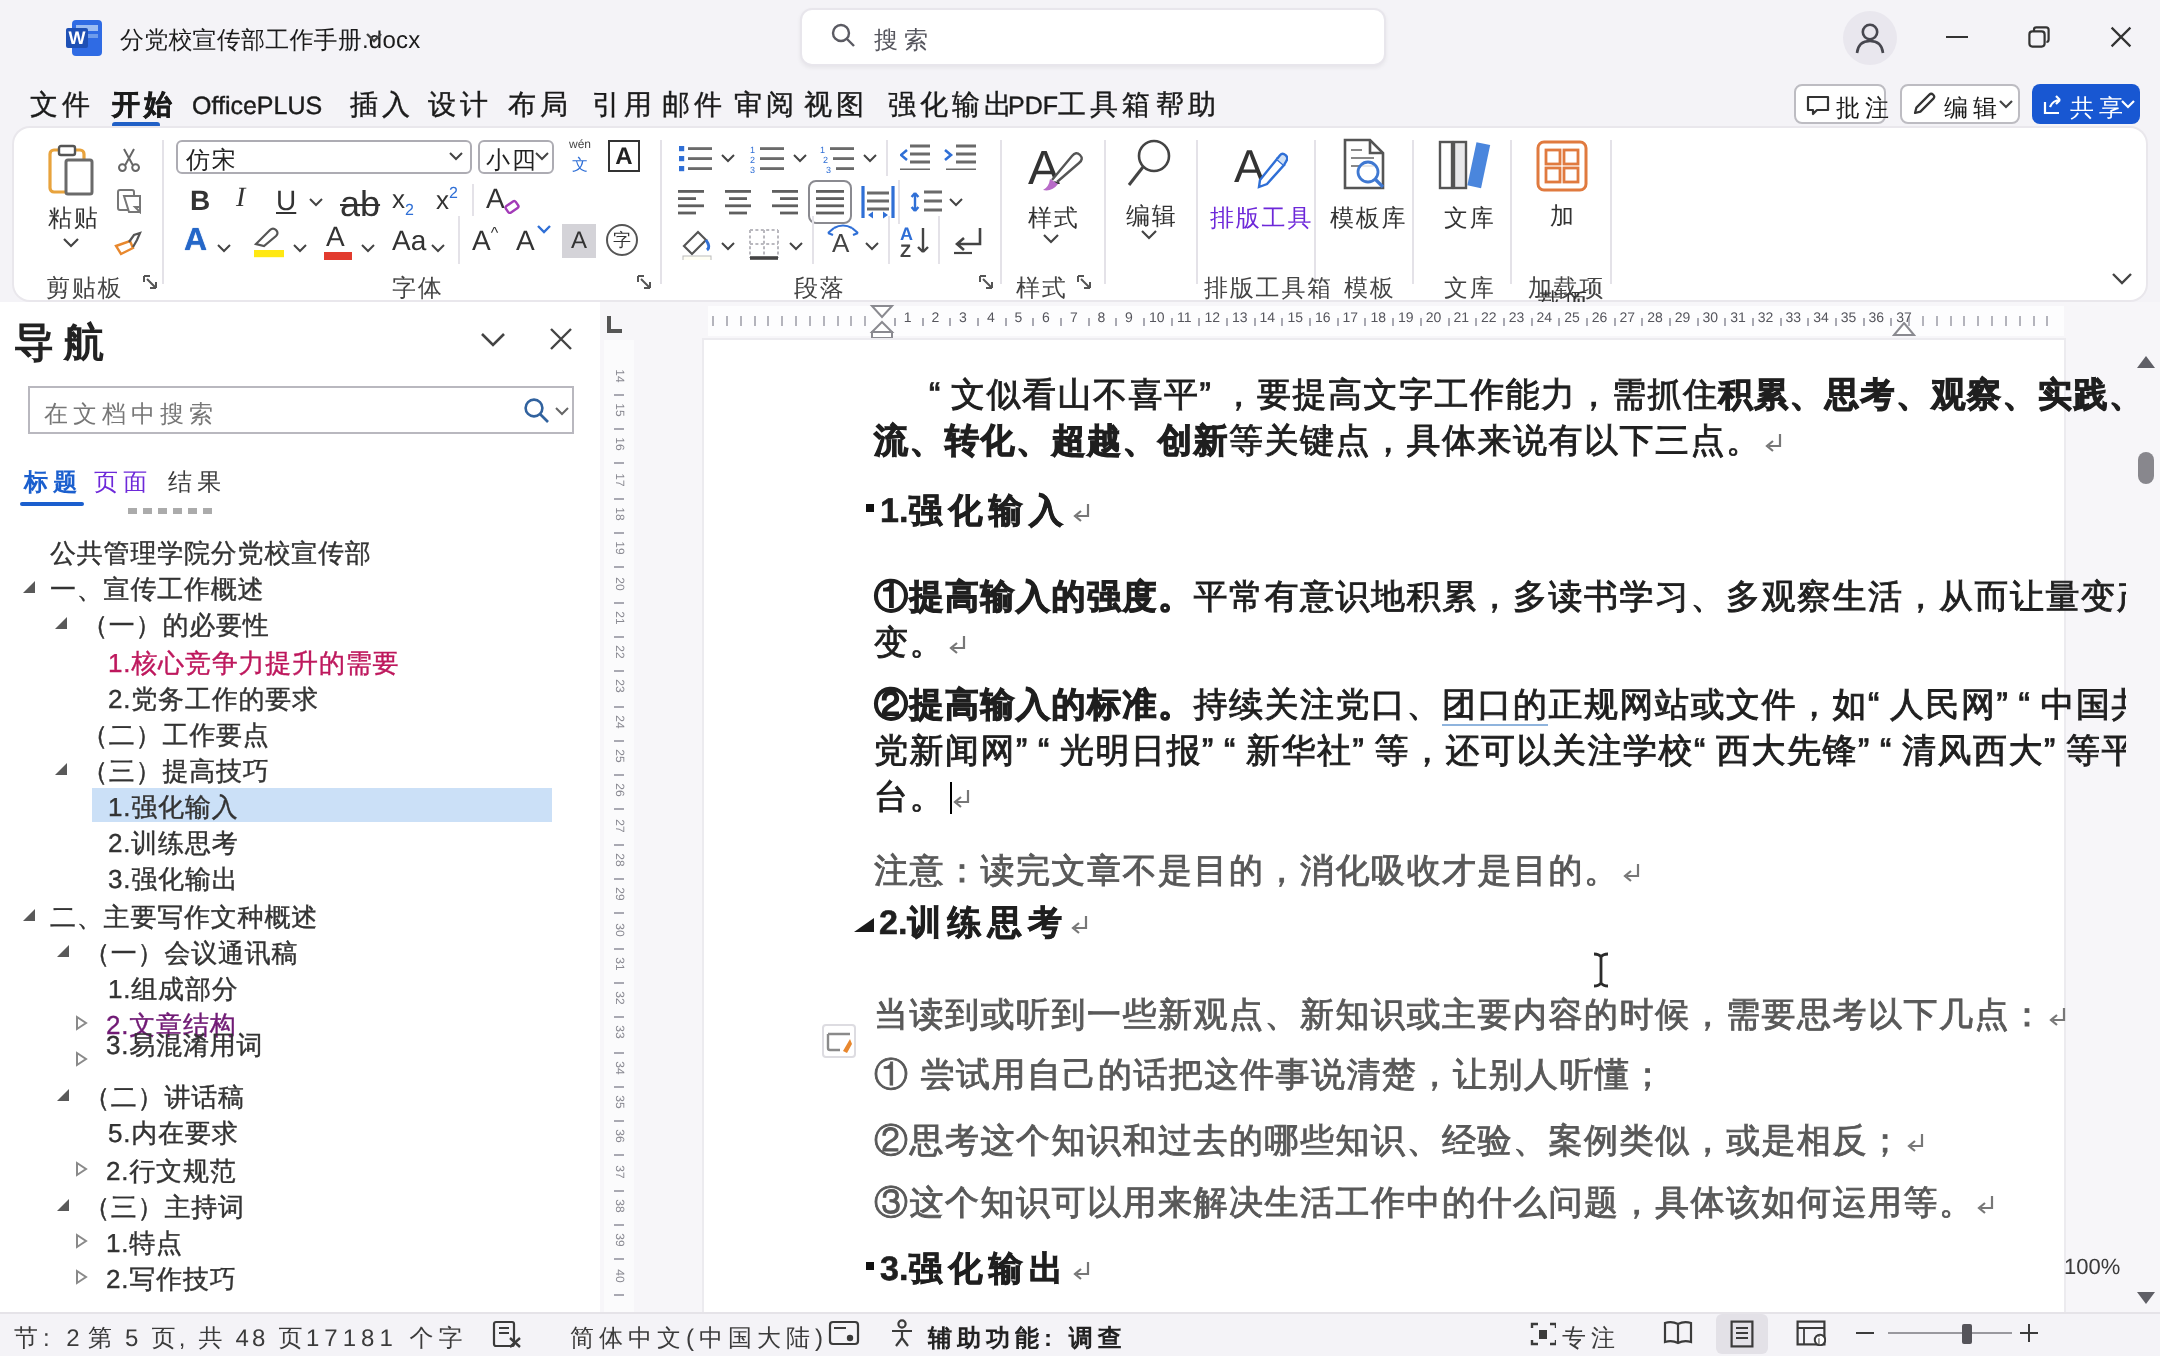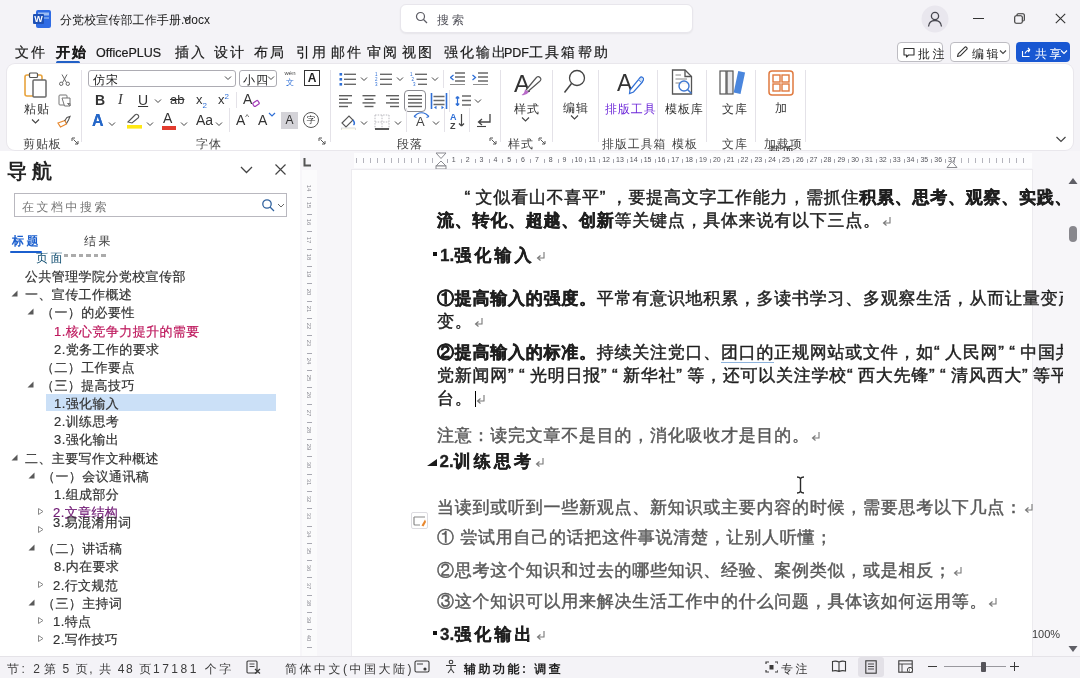--- a/index.html
+++ b/index.html
@@ -149,21 +149,21 @@
   </svg>
 <div class="abs" style="left:283px;top:70px;width:14px;height:7px;font-size:6px;color:#444;text-align:center;">wén</div>
 <div class="abs" style="left:283px;top:77px;width:14px;font-size:8px;letter-spacing:0;color:#2f6fd6;text-align:center;">文</div>
 <div class="abs" style="left:304px;top:70px;width:16px;height:16px;border:1.4px solid #333;color:#222;font-size:12px;font-weight:bold;text-align:center;line-height:14px;">A</div>
 <div class="abs" style="left:95px;top:92px;font-size:14px;font-weight:bold;color:#333;">B</div>
 <div class="abs" style="left:118px;top:92px;font-size:14px;font-style:italic;font-family:'Liberation Serif',serif;color:#333;">I</div>
 <div class="abs" style="left:138px;top:92px;font-size:14px;text-decoration:underline;color:#333;">U</div>
 <svg class="abs" style="left:154px;top:98px" width="8" height="7">
     <path d="M1 1.5 L4 4.5 L7 1.5" stroke="#444" stroke-width="1" fill="none"></path>
   </svg>
-<div class="abs" style="left:170px;top:92px;font-size:13px;text-decoration:line-through;color:#333;">ab</div>
+<div class="abs" style="left:170px;top:92px;font-size:18px;text-decoration:line-through;color:#333;">ab</div>
 <div class="abs" style="left:196px;top:92px;font-size:13px;color:#333;">x<sub style="font-size:8px;color:#2f6fd6;">2</sub></div>
 <div class="abs" style="left:218px;top:92px;font-size:13px;color:#333;">x<sup style="font-size:8px;color:#2f6fd6;">2</sup></div>
 <div class="abs" style="left:236px;top:92px;width:1px;height:16px;background:#e4e2e8;"></div>
 <div class="abs" style="left:243px;top:91px;font-size:14px;color:#333;">A</div>
 <svg class="abs" style="left:252px;top:99px" width="9" height="8">
     <rect x="1" y="2.5" width="6" height="4" rx="1" transform="rotate(-35 4 4.5)" stroke="#a33bb8" stroke-width="1.2" fill="none"></rect>
   </svg>
 <div class="abs" style="left:92px;top:112px;font-size:16px;font-weight:bold;color:#2567c8;text-shadow:0 0 0.5px #2567c8;">A</div>
 <svg class="abs" style="left:108px;top:121px" width="8" height="7">
     <path d="M1 1.5 L4 4.5 L7 1.5" stroke="#444" stroke-width="1" fill="none"></path>
@@ -365,21 +365,21 @@
 <div class="abs" style="left:14px;top:193px;width:273px;height:24px;border:1px solid #b9b8bf;background:#fff;"></div>
 <div class="abs" style="left:22px;top:199px;font-size:12px;letter-spacing:2.5px;color:#777;white-space:nowrap;">在文档中搜索</div>
 <svg class="abs" style="left:261px;top:198px" width="14" height="14">
     <circle cx="6" cy="6" r="4.2" stroke="#31629e" stroke-width="1.3" fill="none"></circle>
     <path d="M9 9 L13 13" stroke="#31629e" stroke-width="1.3"></path>
   </svg>
 <svg class="abs" style="left:277px;top:203px" width="8" height="6">
     <path d="M1 1 L4 4 L7 1" stroke="#666" stroke-width="1" fill="none"></path>
   </svg>
 <div class="abs ui12" style="left:12px;top:233px;color:#1b5fce;font-weight:bold;">标题</div>
-<div class="abs ui12" style="left:36px;top:233px;color:#0c4a6e;margin-top:17px;">页面</div>
+<div class="abs ui12" style="left:47px;top:233px;color:#6d28d9;">页面</div>
 <div class="abs ui12" style="left:84px;top:233px;color:#3b3b3b;">结果</div>
 <div class="abs" style="left:10px;top:251px;width:32px;height:2.4px;background:#1b5fce;border-radius:2px;"></div>
 <div class="abs" style="left:64px;top:254px;width:44px;height:3px;background:repeating-linear-gradient(90deg,#ababab 0 4.5px,transparent 4.5px 7.5px);"></div>
 <div class="abs" style="left:46px;top:393.6px;width:230px;height:17px;background:#cbe0f7;"></div>
 <div class="abs nav12" style="left:25px;top:268.1px;color:#333;">公共管理学院分党校宣传部</div>
 <div class="abs nav12" style="left:25px;top:286.2px;color:#333;">一、宣传工作概述</div>
 <svg class="abs" style="left:10px;top:289.2px" width="9" height="9">
     <path d="M7.5 1.5 V7.5 H1.5 Z" fill="#595959"></path>
   </svg>
 <div class="abs nav12" style="left:41px;top:304.4px;color:#333;">（一）的必要性</div>
@@ -410,21 +410,21 @@
     <path d="M1.5 1.5 L6 4.5 L1.5 7.5 Z" stroke="#8a8a8a" stroke-width="1" fill="none"></path>
   </svg>
 <div class="abs nav12" style="left:53px;top:514px;color:#333;">3.易混淆用词</div>
 <svg class="abs" style="left:37px;top:525.1px" width="8" height="9">
     <path d="M1.5 1.5 L6 4.5 L1.5 7.5 Z" stroke="#8a8a8a" stroke-width="1" fill="none"></path>
   </svg>
 <div class="abs nav12" style="left:42px;top:540.2px;color:#333;">（二）讲话稿</div>
 <svg class="abs" style="left:27px;top:543.2px" width="9" height="9">
     <path d="M7.5 1.5 V7.5 H1.5 Z" fill="#595959"></path>
   </svg>
-<div class="abs nav12" style="left:54px;top:558.3px;color:#333;">8.内在要求</div>
+<div class="abs nav12" style="left:54px;top:558.3px;color:#333;">5.内在要求</div>
 <div class="abs nav12" style="left:53px;top:576.5px;color:#333;">2.行文规范</div>
 <svg class="abs" style="left:37px;top:579.5px" width="8" height="9">
     <path d="M1.5 1.5 L6 4.5 L1.5 7.5 Z" stroke="#8a8a8a" stroke-width="1" fill="none"></path>
   </svg>
 <div class="abs nav12" style="left:42px;top:594.6px;color:#333;">（三）主持词</div>
 <svg class="abs" style="left:27px;top:597.6px" width="9" height="9">
     <path d="M7.5 1.5 V7.5 H1.5 Z" fill="#595959"></path>
   </svg>
 <div class="abs nav12" style="left:53px;top:612.8px;color:#333;">1.特点</div>
 <svg class="abs" style="left:37px;top:615.8px" width="8" height="9">

